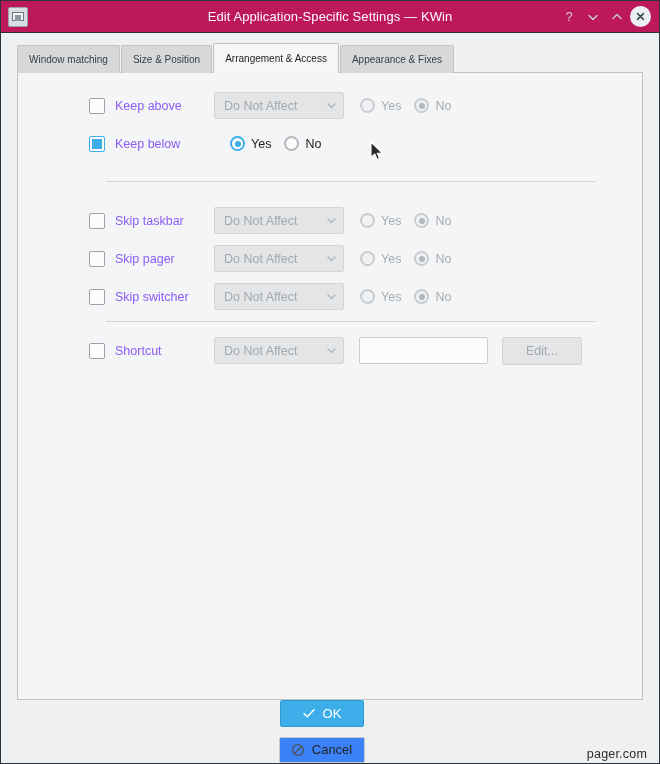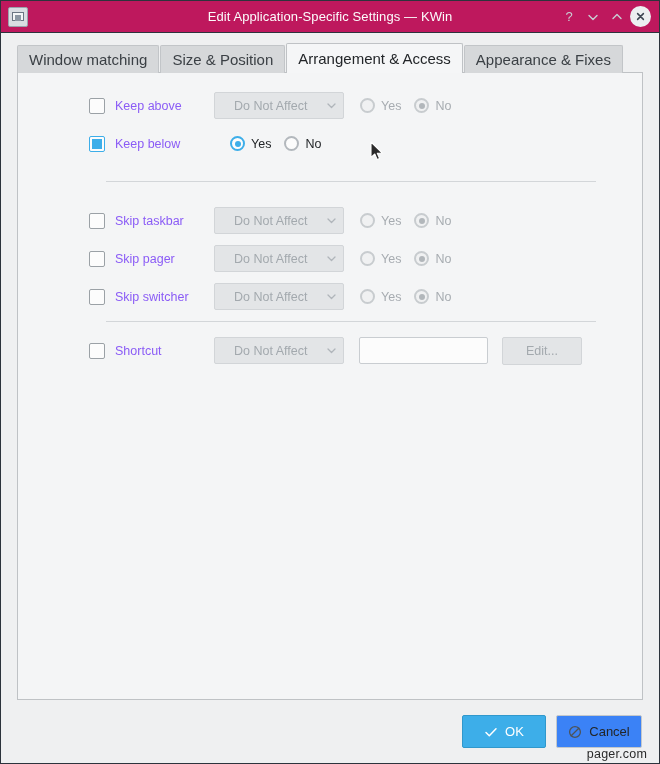--- a/index.html
+++ b/index.html
@@ -112,21 +112,21 @@
     z-index: 3;
   }
   .tab {
     height: 27px;
     line-height: 27px;
     padding: 0 11px;
     background: #d6d8da;
     border: 1px solid #c2c5c8;
     border-bottom: none;
     border-radius: 2px 2px 0 0;
-    font-size: 15px;
+    font-size: 10px;
     color: #3b4045;
     margin-right: 1px;
     cursor: default;
     white-space: nowrap;
     position: relative;
     top: 1px;
   }
   .tab.active {
     background: #f5f6f7;
     border-color: #bfc2c5;
@@ -211,21 +211,21 @@
     background: #e3e5e7;
     border-color: #d2d5d8;
   }
   .combo-text {
     flex: 1;
     font-size: 12.5px;
     color: #232629;
     white-space: nowrap;
     overflow: hidden;
   }
-  .combo.disabled .combo-text { color: #a3a9ae; margin-left: 10px; }
+  .combo.disabled .combo-text { color: #a3a9ae; }
   .chev {
     width: 11px; height: 11px;
     flex-shrink: 0;
     color: #4d5359;
   }
   .combo.disabled .chev { color: #b0b5ba; }
 
   
   .radios {
     display: flex;
@@ -309,20 +309,21 @@
   
   #buttonbar {
     height: 63px;
     min-height: 63px;
     display: flex;
     align-items: center;
     justify-content: flex-end;
     padding-right: 17px;
     gap: 10px;
     position: relative;
+    flex-direction: column;
   }
   .dlgbtn {
     height: 33px;
     box-sizing: border-box;
     border-radius: 2px;
     display: flex;
     align-items: center;
     justify-content: center;
     gap: 7px;
     font-size: 13px;

